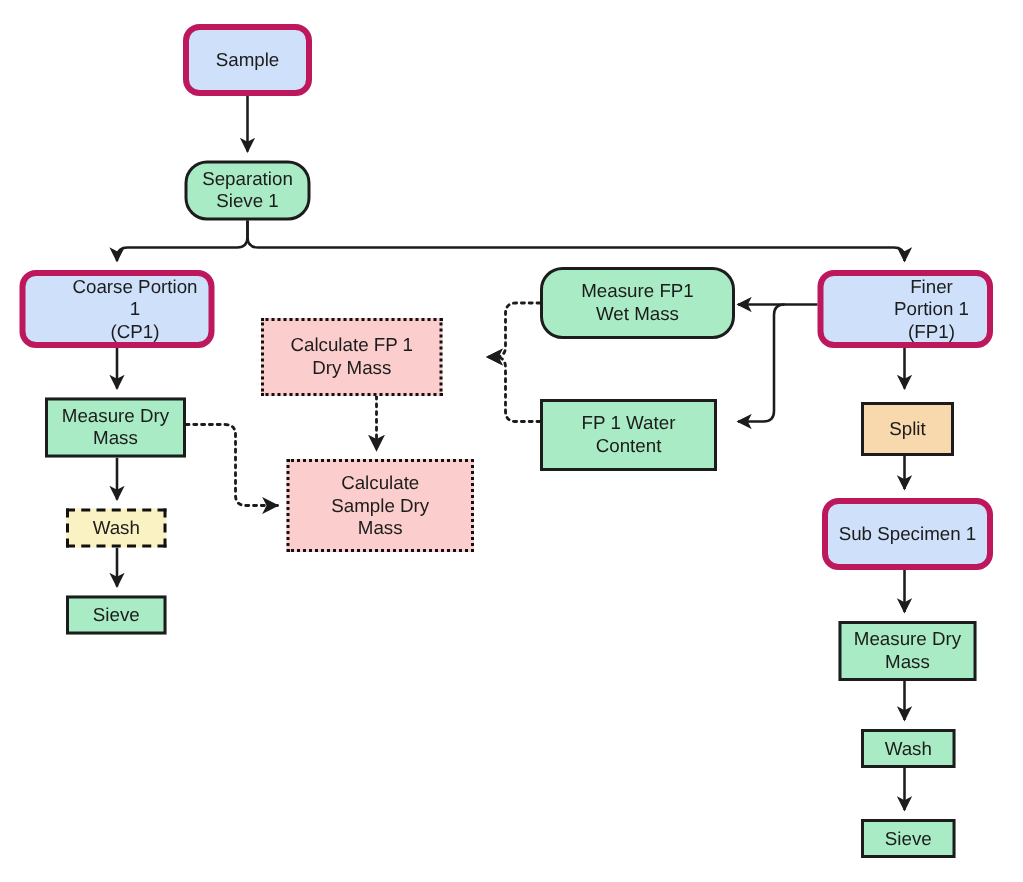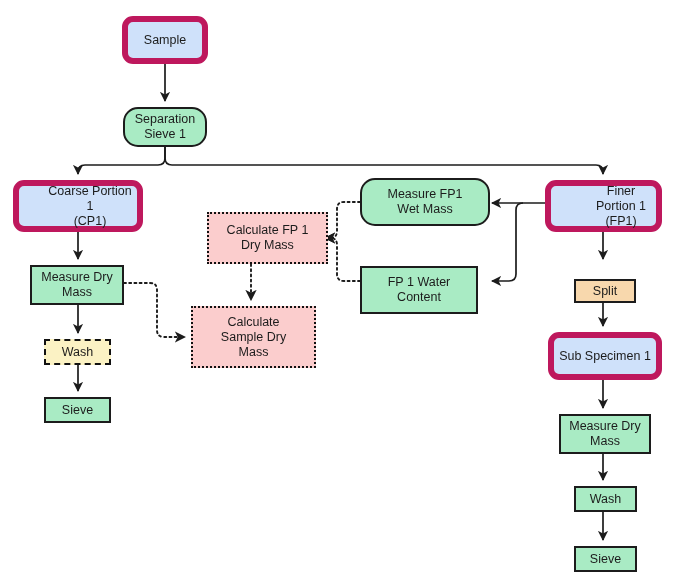--- a/index.html
+++ b/index.html
@@ -33,21 +33,21 @@
     text-align: center;
     font-size: 12.5px;
     line-height: 15px;
     color: #1c1c1c;
     z-index: 5;
     padding: 1px 3px;
     white-space: pre-line;
   }
   .n-blue {
     background: #cfe1fa;
-    border: 6px solid #be185d;
+    border: 4px solid #be185d;
     border-radius: 11px;
   }
   .n-green {
     background: #a9ebc4;
     border: 2px solid #1c1c1c;
   }
   .n-pink {
     background: #fbcdcd;
     border: 2px dotted #111111;
   }
@@ -114,30 +114,30 @@
       <div class="node n-green" style="left: 123px; top: 107px; width: 84px; height: 40px; border-radius: 15px;">Separation
 Sieve 1</div>
       <div class="node n-blue" style="left: 13px; top: 180px; width: 130px; height: 52px; padding-left: 27px;">Coarse Portion 1
 (CP1)</div>
       <div class="node n-blue" style="left: 545px; top: 180px; width: 117px; height: 52px; padding-left: 38px;">Finer Portion 1
 (FP1)</div>
       <div class="node n-green" style="left: 30px; top: 265px; width: 94px; height: 40px;">Measure Dry
 Mass</div>
       <div class="node n-yellow" style="left: 44px; top: 339px; width: 67px; height: 26px;">Wash</div>
       <div class="node n-green" style="left: 44px; top: 397px; width: 67px; height: 26px;">Sieve</div>
-      <div class="node n-pink" style="left: 207px; top: 212px; width: 121px; height: 52px;">Calculate FP 1
+      <div class="node n-pink" style="left: 174px; top: 212px; width: 121px; height: 52px;">Calculate FP 1
 Dry Mass</div>
       <div class="node n-pink" style="left: 191px; top: 306px; width: 125px; height: 62px;">Calculate
 Sample Dry
 Mass</div>
       <div class="node n-green" style="left: 360px; top: 178px; width: 130px; height: 48px; border-radius: 15px;">Measure FP1
 Wet Mass</div>
       <div class="node n-green" style="left: 360px; top: 256px; width: 118px; height: 48px; margin-top: 10px;">FP 1 Water
 Content</div>
-      <div class="node n-orange" style="left: 574px; top: 279px; width: 62px; height: 24px;">Split</div>
+      <div class="node n-orange" style="left: 574px; top: 268px; width: 62px; height: 36px;">Split</div>
       <div class="node n-blue" style="left: 548px; top: 332px; width: 114px; height: 48px;">Sub Specimen 1</div>
       <div class="node n-green" style="left: 559px; top: 414px; width: 92px; height: 40px;">Measure Dry
 Mass</div>
       <div class="node n-green" style="left: 574px; top: 486px; width: 63px; height: 26px;">Wash</div>
       <div class="node n-green" style="left: 574px; top: 546px; width: 63px; height: 26px;">Sieve</div>
     </div>
 
 </div>
 
 </body></html>

